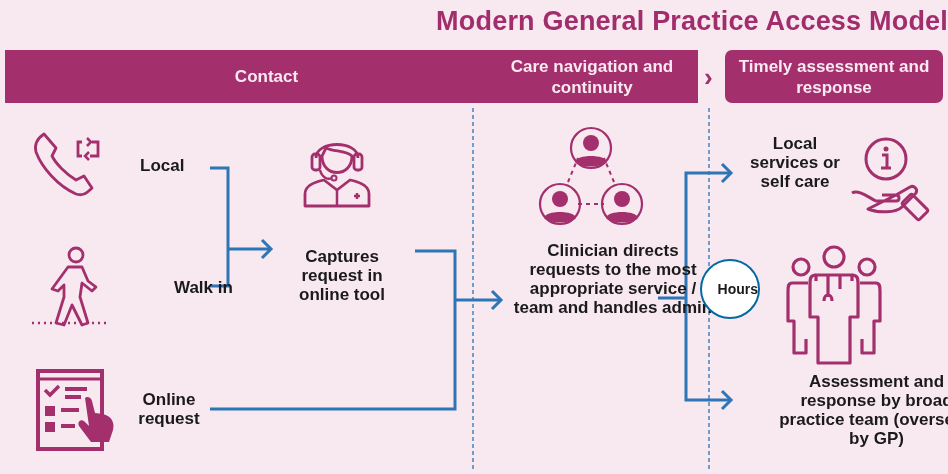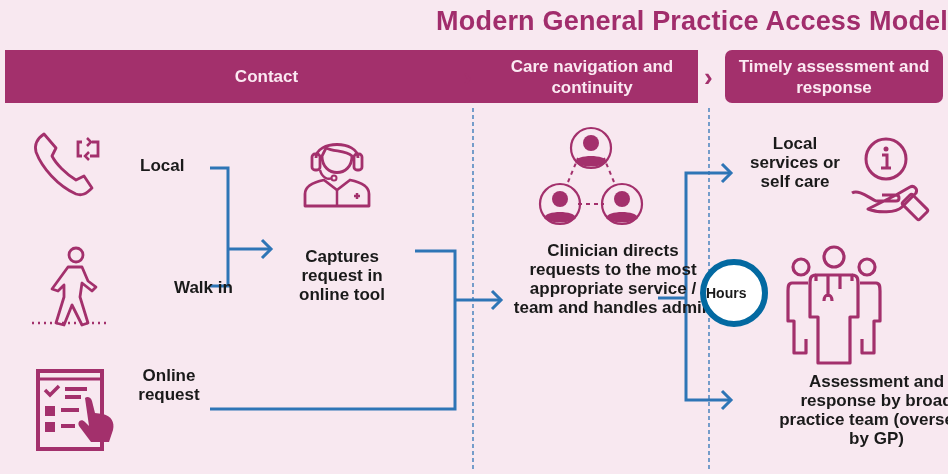--- a/index.html
+++ b/index.html
@@ -8,21 +8,21 @@
   .title { position:absolute; left:0; top:6px; width:948px; text-align:right;
            font-size:27px; font-weight:bold; color:#a12d6c; letter-spacing:0.2px; }
   .hdr { position:absolute; top:50px; height:53px; background:#a3306c; color:#fbe9f2;
          display:flex; align-items:center; justify-content:center; text-align:center;
          font-weight:bold; font-size:17px; line-height:21px; }
   .chev { position:absolute; top:64px; color:#a3306c; font-weight:bold; font-size:26px; line-height:26px; }
   .txt { position:absolute; color:#1a1a1a; font-weight:bold; text-align:center; font-size:17px; line-height:19px; }
   svg.lines { position:absolute; left:0; top:0; }
   .icon { position:absolute; }
   .hours { position:absolute; left:700px; top:259px; width:56px; height:56px; border-radius:50%;
-           background:#ffffff; border:6px solid #0369a1; display:flex; align-items:center; justify-content:flex-start;
+           background:#ffffff; border:2px solid #0369a1; display:flex; align-items:center; justify-content:flex-end;
            font-weight:bold; font-size:14px; color:#1a1a1a; }
 </style>
 </head>
 <body>
 
 <div class="title">Modern General Practice Access Model</div>
 
 <div class="hdr" style="left:5px;width:451px;padding-left:36px;">
   <span>Contact</span>
 </div>
@@ -74,21 +74,21 @@
   <line x1="3" y1="11" x2="67" y2="11" stroke="#a3306c" stroke-width="3"></line>
   <polyline points="10,22 15,27 24,18" fill="none" stroke="#a3306c" stroke-width="3.5"></polyline>
   <rect x="30" y="19" width="22" height="4" fill="#a3306c"></rect>
   <rect x="30" y="27" width="16" height="4" fill="#a3306c"></rect>
   <rect x="10" y="38" width="10" height="10" fill="#a3306c"></rect>
   <rect x="26" y="40" width="18" height="4" fill="#a3306c"></rect>
   <rect x="10" y="54" width="10" height="10" fill="#a3306c"></rect>
   <rect x="26" y="56" width="14" height="4" fill="#a3306c"></rect>
   <path d="M50 30 C52 28 56 29 57 33 L60 45 L68 46 C76 48 80 54 78 62 L74 74 L56 74 L44 58 C42 54 46 50 50 54 L54 58 Z" fill="#a3306c"></path>
 </svg>
-<div class="txt" style="left:124px;top:366px;width:90px;">Online request</div>
+<div class="txt" style="left:124px;top:390px;width:90px;">Online request</div>
 
 <svg class="icon" style="left:300px;top:128px" width="75" height="80" viewBox="0 0 75 80">
   <path d="M16 30 C16 12 58 12 58 30" fill="none" stroke="#a3306c" stroke-width="2.8"></path>
   <rect x="12" y="26" width="8" height="16" rx="3" fill="none" stroke="#a3306c" stroke-width="2.8"></rect>
   <rect x="54" y="26" width="8" height="16" rx="3" fill="none" stroke="#a3306c" stroke-width="2.8"></rect>
   <path d="M22 28 C22 50 52 50 52 28 C46 22 34 24 26 20 Z" fill="none" stroke="#a3306c" stroke-width="2.8"></path>
   <path d="M20 42 C22 50 28 52 32 50" fill="none" stroke="#a3306c" stroke-width="2.5"></path>
   <circle cx="34" cy="50" r="2.5" fill="none" stroke="#a3306c" stroke-width="2"></circle>
   <path d="M5 78 L5 66 C5 58 14 54 24 52 L37 62 L50 52 C60 54 69 58 69 66 L69 78 Z" fill="none" stroke="#a3306c" stroke-width="2.8" stroke-linejoin="round"></path>
   <line x1="37" y1="62" x2="37" y2="78" stroke="#a3306c" stroke-width="2.5"></line>

